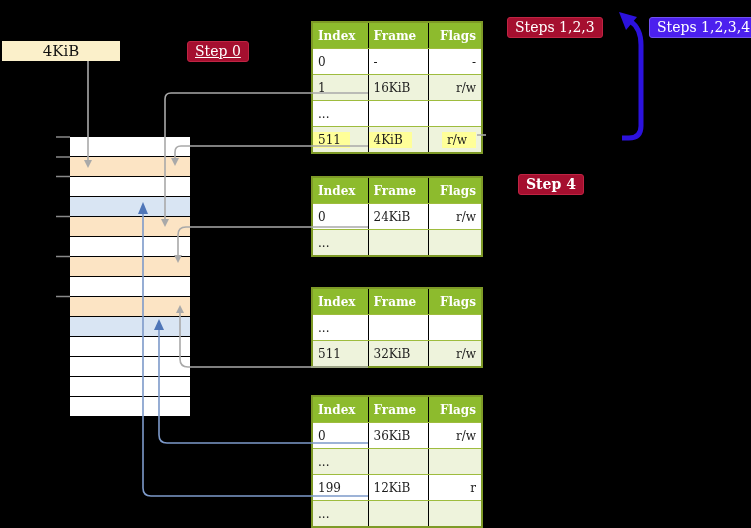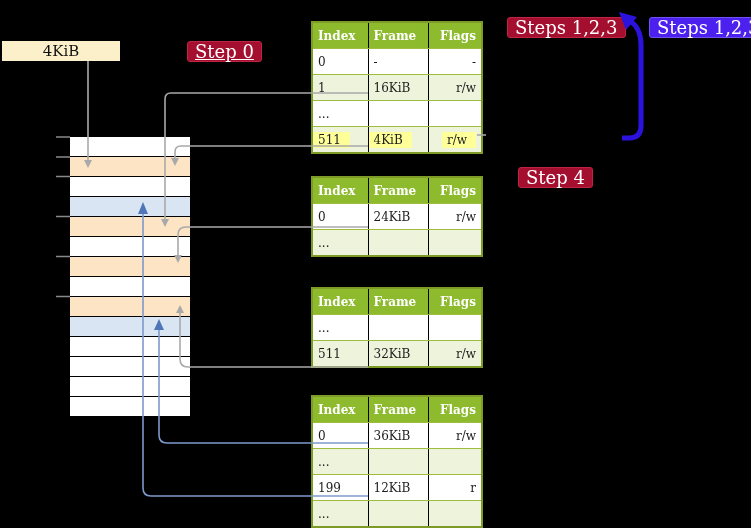--- a/index.html
+++ b/index.html
@@ -6,27 +6,27 @@
   .canvas{position:relative;width:751px;height:528px;background:#000;overflow:hidden;
           font-family:"DejaVu Serif", serif;}
 
   
   .frame-box{position:absolute;left:2px;top:41px;width:118px;height:20px;
              background:var(--box-cream);color:#111;font-size:15px;
              display:flex;align-items:center;justify-content:center;}
 
   
   .badge{position:absolute;height:19px;line-height:19px;padding:0 7px;
-         color:#fff;font-size:18px;border-radius:3px;white-space:nowrap;}
+         color:#fff;font-size:14px;border-radius:3px;white-space:nowrap;}
   .badge-red{background:var(--badge-red);border:1px solid #bf2443;}
   .badge-blue{background:var(--badge-blue);border:1px solid #7150f2;}
   #badge-step0{left:187px;top:41px;text-decoration:underline;}
   #badge-steps123{left:507px;top:17px;}
   #badge-steps1234{left:649px;top:17px;}
-  #badge-step4{left:518px;top:167px;}
+  #badge-step4{left:518px;top:174px;font-weight:bold;}
 
   
   .memory{position:absolute;left:70px;top:137px;width:120px;height:279px;
           display:flex;flex-direction:column;gap:1px;background:#000;}
   .mrow{flex:1;}
   .m-white{background:var(--mem-white);}
   .m-wheat{background:var(--mem-wheat);}
   .m-blue{background:var(--mem-blue);}
 
   

